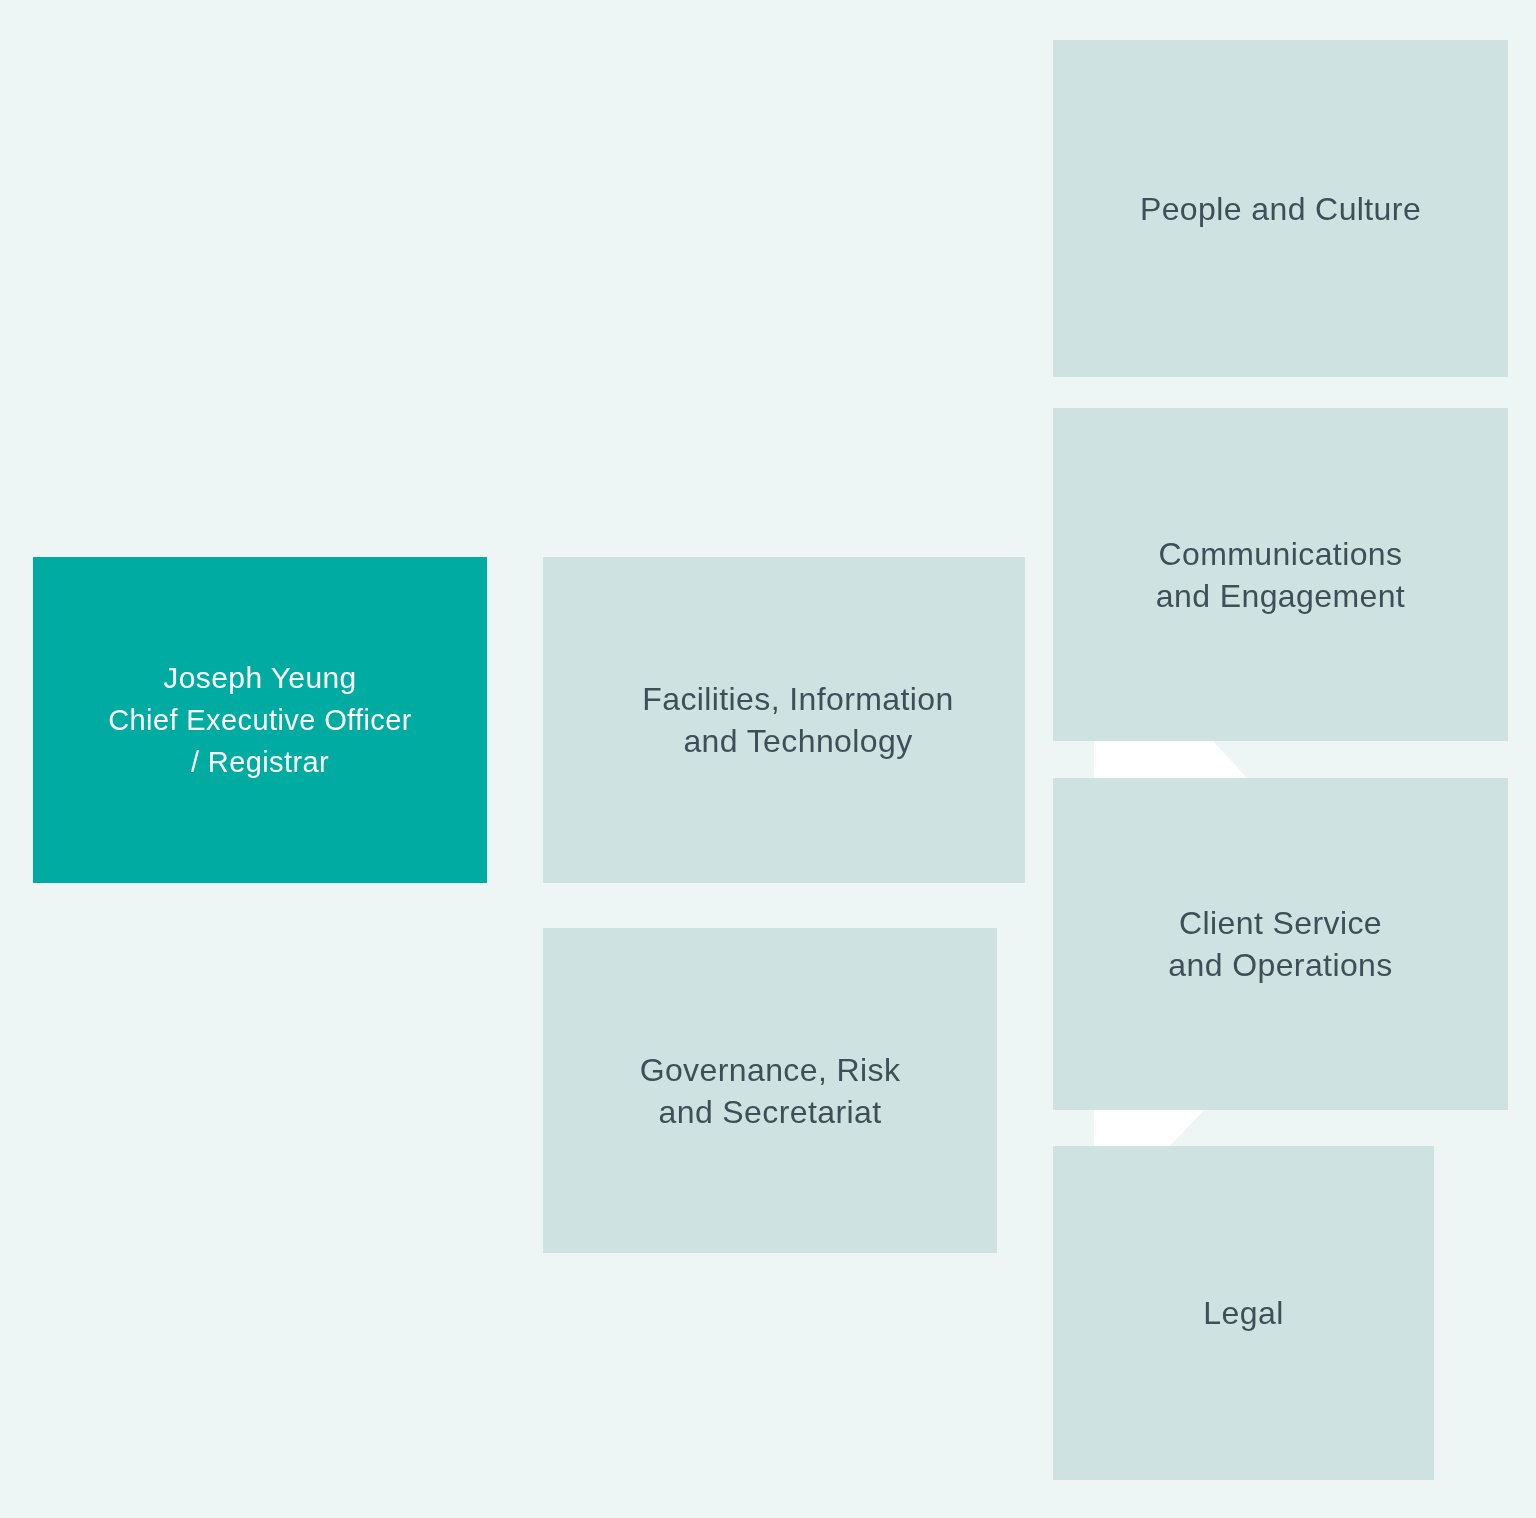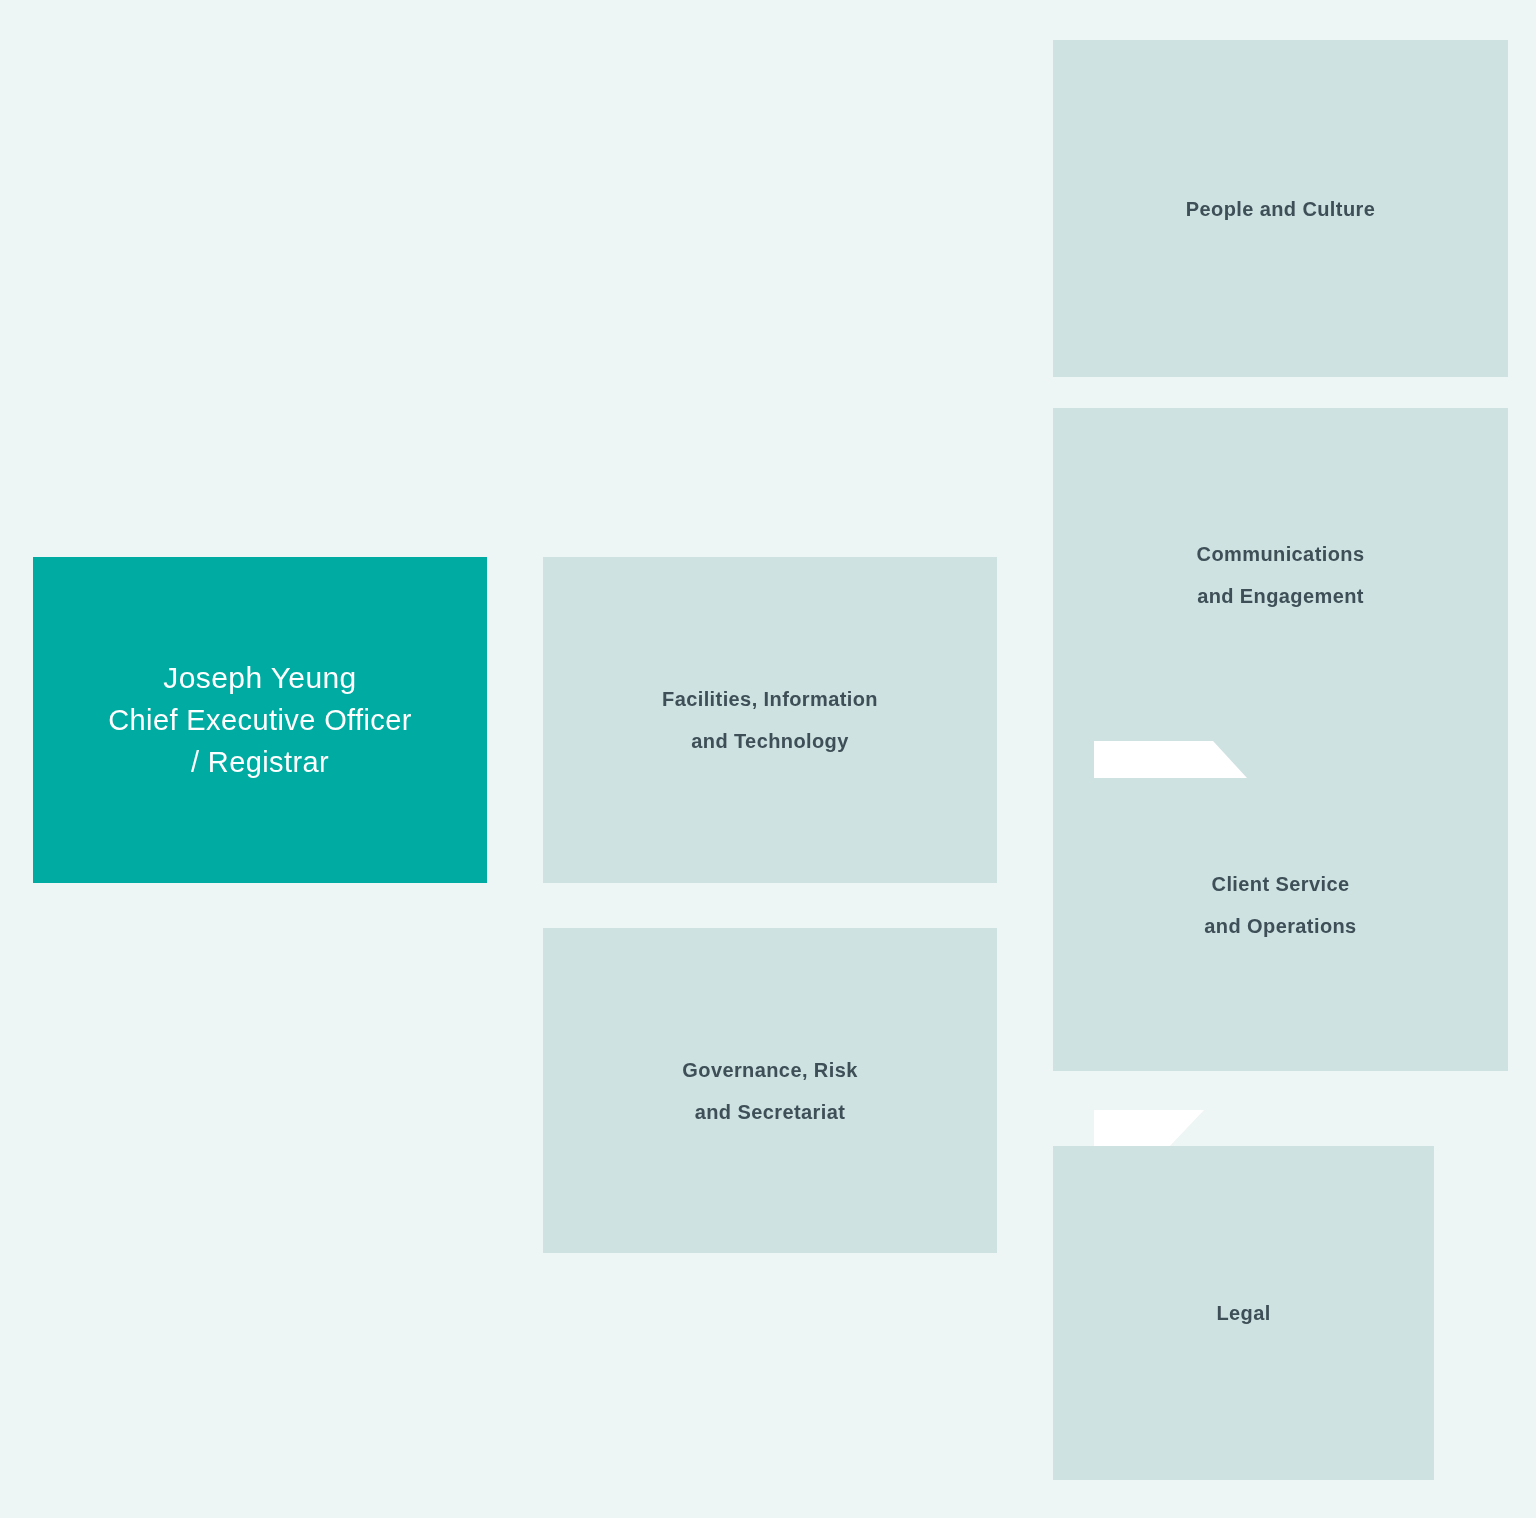--- a/index.html
+++ b/index.html
@@ -18,25 +18,24 @@
   .node {
     position: absolute;
     background: var(--node, #cde2e1);
     display: flex;
     align-items: center;
     justify-content: center;
     text-align: center;
   }
   .node .label {
     color: var(--text, #3f4f57);
-    font-size: 20px;
+    font-size: 32px;
     line-height: 42px;
     letter-spacing: 0.4px;
     white-space: pre-line;
-    font-weight: bold;
   }
   .node.ceo {
     background: var(--accent, #00aba2);
     flex-direction: column;
   }
   .ceo-name {
     color: var(--text_on_accent, #ffffff);
     font-size: 30px;
     font-weight: 400;
     line-height: 42px;
@@ -68,40 +67,40 @@
 
 <div class="canvas">
 
   <div class="node ceo" style="left:33px; top:557px; width:454px; height:326px;">
     <div class="ceo-name">Joseph Yeung</div>
     <div class="ceo-title">Chief Executive Officer
 / Registrar</div>
   </div>
 
 
-  <div class="node" style="left:543px; top:557px; width:454px; height:326px;">
+  <div class="node" style="left:543px; top:557px; width:454px; height:326px;padding-left:28px;">
     <span class="label">Facilities, Information
 and Technology</span>
   </div>
 
   <div class="node" style="left:543px; top:928px; width:454px; height:325px;">
     <span class="label">Governance, Risk
 and Secretariat</span>
   </div>
 
   <div class="node" style="left:1053px; top:40px; width:455px; height:337px;">
     <span class="label">People and Culture</span>
   </div>
 
   <div class="node" style="left:1053px; top:408px; width:455px; height:333px;">
     <span class="label">Communications
 and Engagement</span>
   </div>
 
-  <div class="node" style="left:1053px; top:739px; width:455px; height:332px;">
+  <div class="node" style="left:1053px; top:778px; width:455px; height:332px;">
     <span class="label">Client Service
 and Operations</span>
   </div>
 
   <div class="node" style="left:1053px; top:1146px; width:381px; height:334px;">
     <span class="label">Legal</span>
   </div>
 
   <div class="deco deco-1"></div>
   <div class="deco deco-2"></div>

